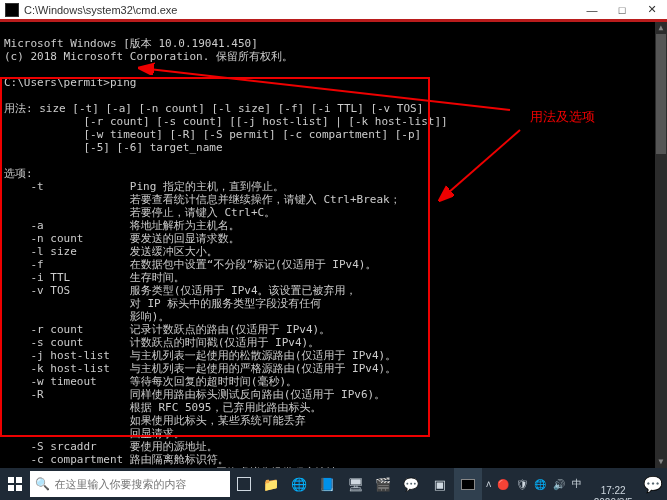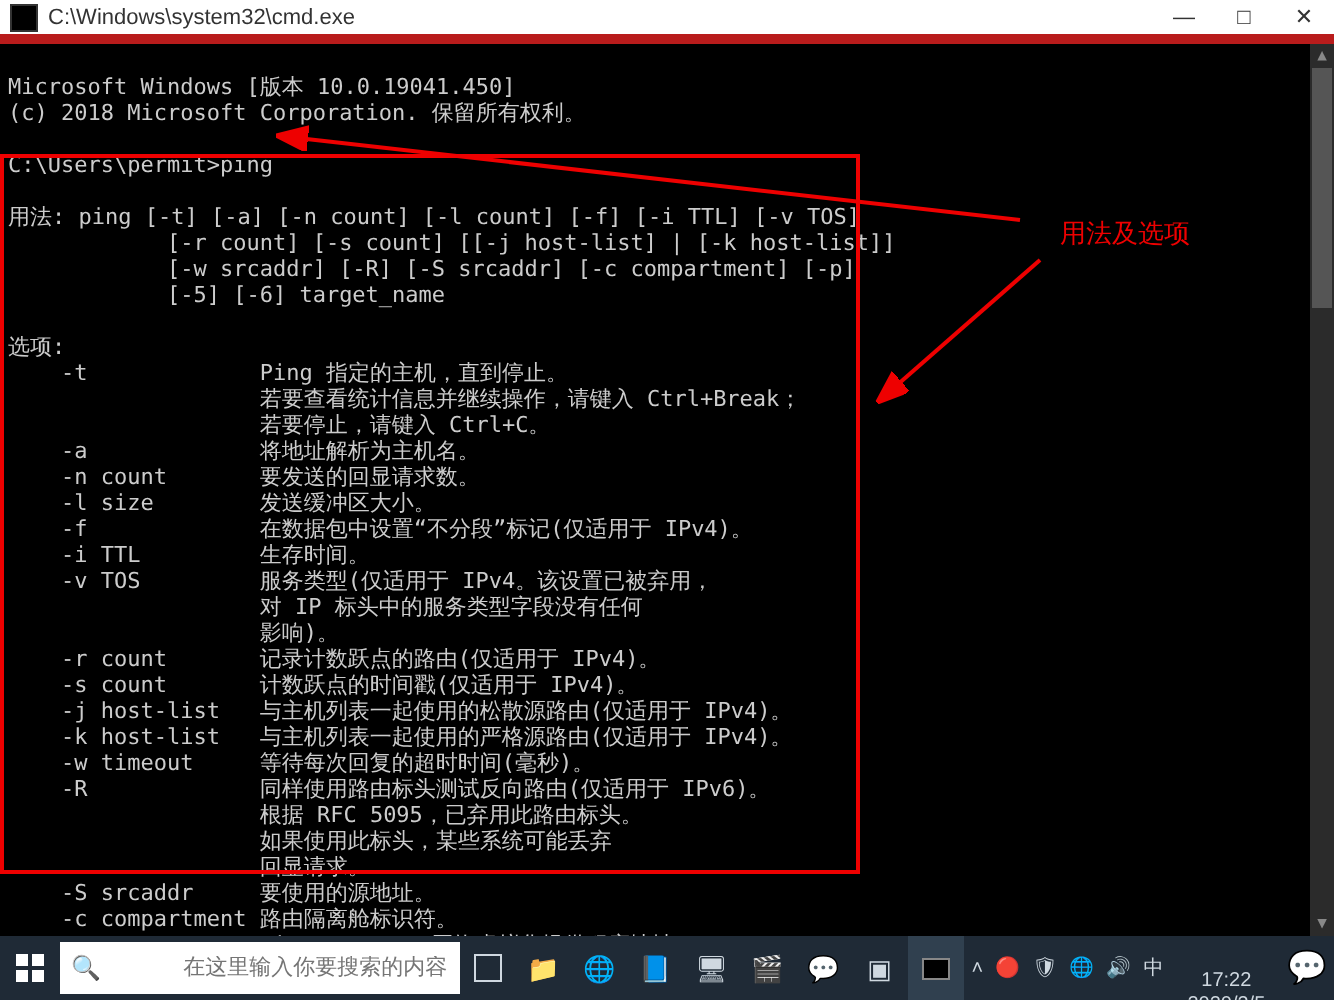--- a/index.html
+++ b/index.html
@@ -8,21 +8,21 @@
     font-family: "Segoe UI", Arial, sans-serif;
     background: #c0c0c0;
     overflow: hidden;
     position: relative;
   }
   .titlebar {
     height: 22px;
     background: #fff;
     display: flex;
     align-items: center;
-    border-bottom: 5px solid #b91c1c;
+    border-bottom: 3px solid #b91c1c;
   }
   .titlebar .icon {
     width: 14px; height: 14px;
     margin: 0 5px;
     background: #000;
     border: 1px solid #333;
     display: inline-block;
   }
   .titlebar .title {
     flex: 1;
@@ -105,21 +105,20 @@
     display: flex; align-items: center;
     margin: 3px 0;
     padding: 0 6px;
   }
   .taskbar .search .sicon { color:#666; font-size:12px; margin-right:4px; }
   .taskbar .search input {
     border: none; outline: none;
     font-size: 11px; color: #666;
     width: 100%;
     background: transparent;
-    text-align: right;
   }
   .taskbar .tbtn {
     width: 34px;
     display: flex; align-items: center; justify-content: center;
     color: #cfd8e0;
     font-size: 13px;
   }
   .taskbar .tbtn.active { background: #30404f; }
   .taskbar .spacer { flex:1; }
   .taskbar .tray {
@@ -155,23 +154,23 @@
   <div class="wbtn">□</div>
   <div class="wbtn close">✕</div>
 </div>
 
 <div class="console">
 <span>Microsoft Windows [版本 10.0.19041.450]</span>
 <span>(c) 2018 Microsoft Corporation. 保留所有权利。</span>
 
 <span>C:\Users\permit&gt;ping</span>
 
-<span>用法:</span><span> ping [-t] [-a] [-n count] [-l count] [-f] [-i TTL] [-v TOS]</span>
+<span>用法:</span><span> size [-t] [-a] [-n count] [-l size] [-f] [-i TTL] [-v TOS]</span>
 <span>            [-r count] [-s count] [[-j host-list] | [-k host-list]]</span>
-<span>            [-w srcaddr] [-R] [-S srcaddr] [-c compartment] [-p]</span>
+<span>            [-w timeout] [-R] [-S permit] [-c compartment] [-p]</span>
 <span>            [-5] [-6] target_name</span>
 
 <span>选项:</span>
 <span id="opts-block">    -t             Ping 指定的主机，直到停止。
                    若要查看统计信息并继续操作，请键入 Ctrl+Break；
                    若要停止，请键入 Ctrl+C。
     -a             将地址解析为主机名。
     -n count       要发送的回显请求数。
     -l size        发送缓冲区大小。
     -f             在数据包中设置“不分段”标记(仅适用于 IPv4)。

